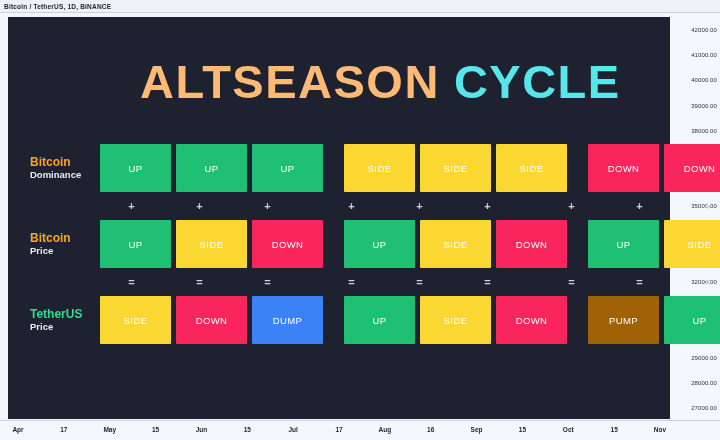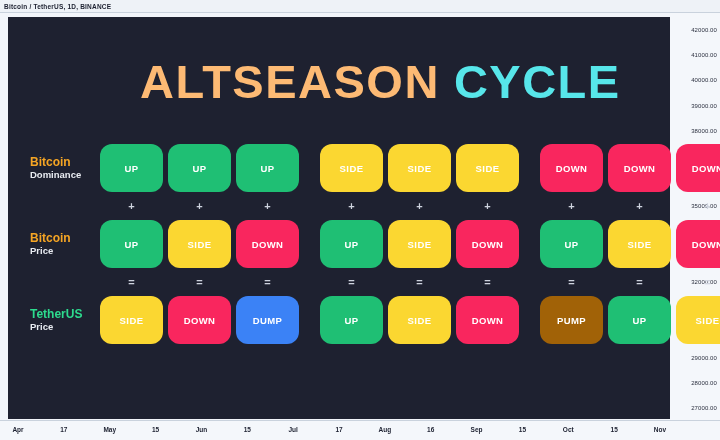--- a/index.html
+++ b/index.html
@@ -145,30 +145,30 @@
     display: flex;
     flex: 1;
   }
   .grp {
     display: flex;
     gap: 5px;
   }
   .grp + .grp { margin-left: 21px; }
 
   .cell {
-    width: 63px;
+    width: 71px;
     height: 48px;
     display: flex;
     align-items: center;
     justify-content: center;
     font-size: 9.5px;
-    font-weight: bold;
+    font-weight: normal;
     letter-spacing: 0.4px;
     color: #ffffff;
-    border-radius: 12px;
+    border-radius: 1px;
   }
 
   
   .op-row {
     position: relative;
     height: 18px;
     display: flex;
     align-items: center;
   }
   .op-spacer { width: 84px; flex: 0 0 84px; }

